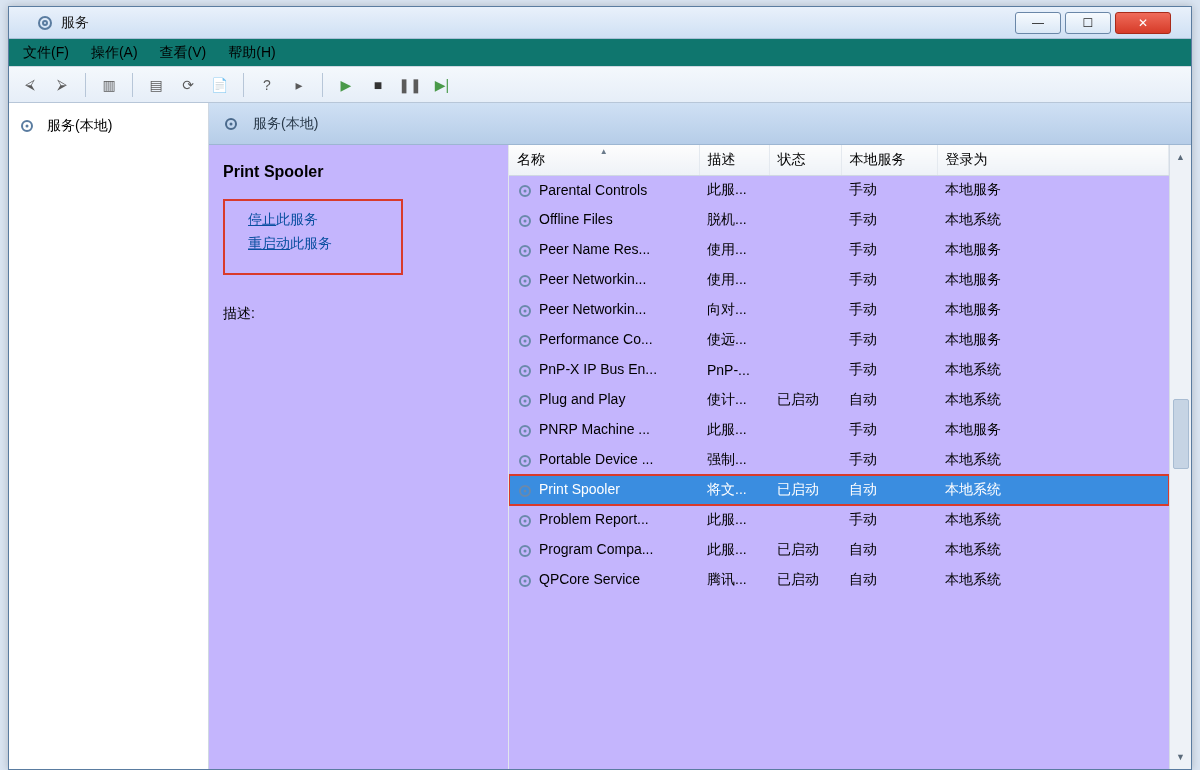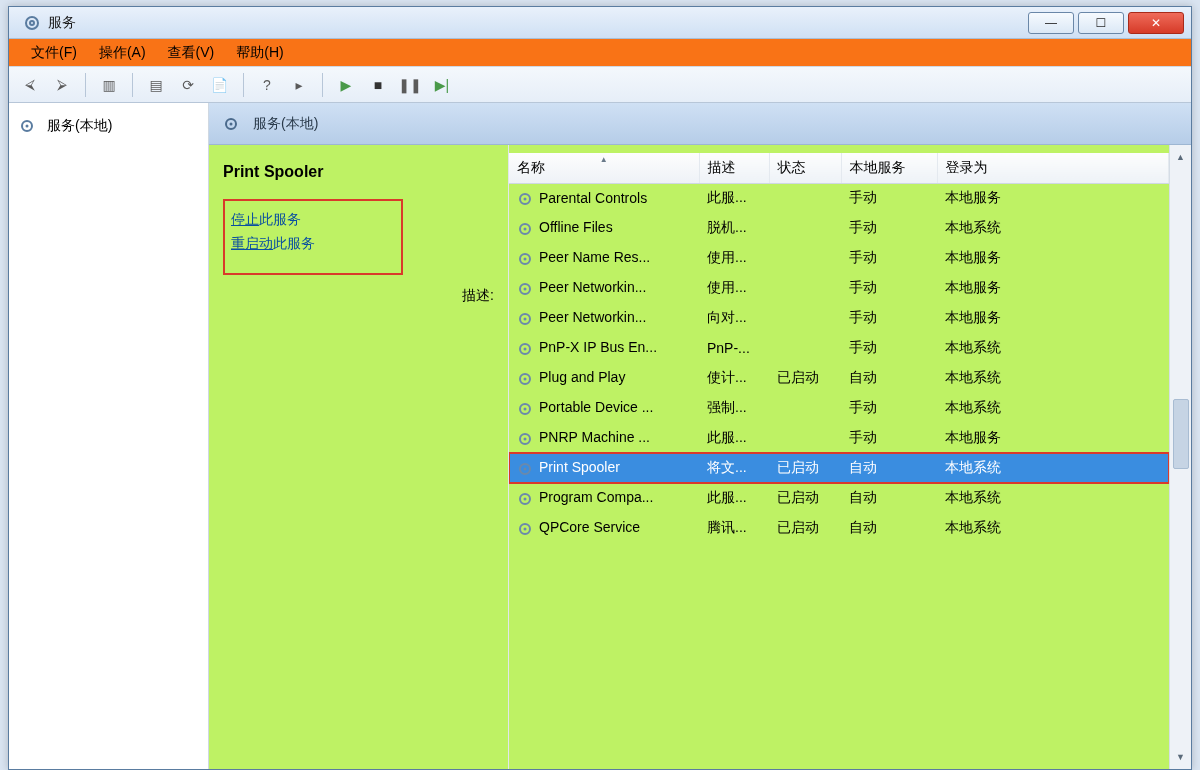--- a/index.html
+++ b/index.html
@@ -1,43 +1,43 @@
 <!DOCTYPE html>
 <html><head>
 <meta charset="utf-8">
 <style>
 * { margin:0; padding:0; box-sizing:border-box; font-family:"Microsoft YaHei","Segoe UI",Tahoma,sans-serif; font-size:14px; }
 body { background:#d9e4f1; width:1200px; height:770px; overflow:hidden; }
 .window { position:absolute; left:8px; top:6px; right:8px; bottom:0; background:#fff; border:1px solid #5a7ca0; box-shadow:0 0 8px rgba(0,0,0,.2); display:flex; flex-direction:column; }
-.titlebar { height:32px; background:linear-gradient(#e9f1fb,#cfe0f4); display:flex; align-items:center; padding:0 7px; border-bottom:1px solid #a9bfd6; }
+.titlebar { height:32px; background:linear-gradient(#e9f1fb,#cfe0f4); display:flex; align-items:center; padding:0 20px; border-bottom:1px solid #a9bfd6; }
 .titlebar .gear { width:20px; height:20px; margin:0 6px; display:flex; align-items:center; justify-content:center; }
 .titlebar .title { flex:0 0 auto; color:#1a1a1a; }
 .titlebar .spacer { flex:1; }
 .winbtns { display:flex; gap:4px; }
 .winbtn { width:46px; height:22px; border:1px solid #6a87a8; border-radius:3px; background:linear-gradient(#f6fafe,#dbe8f6); display:flex; align-items:center; justify-content:center; font-size:12px; color:#2a2a2a; }
 .winbtn.close { background:linear-gradient(#ef6b5a,#d63b28); color:#fff; border-color:#a82a1a; width:56px; }
-.menubar { height:28px; background:#f97316; border-bottom:1px solid #cfd8e2; display:flex; align-items:center; padding:0 22px; gap:22px; }
+.menubar { height:28px; background:#0f766e; border-bottom:1px solid #cfd8e2; display:flex; align-items:center; padding:0 14px; gap:22px; }
 .menubar span { color:#000; cursor:default; }
 .toolbar { height:36px; background:linear-gradient(#f4f8fc,#e6eef8); border-bottom:1px solid #b7c6d8; display:flex; align-items:center; padding:0 8px; gap:6px; }
 .tbtn { width:26px; height:26px; border:1px solid transparent; display:flex; align-items:center; justify-content:center; color:#5a5a5a; }
 .sep { width:1px; height:24px; background:#b7c6d8; margin:0 4px; }
-.content { flex:1; display:flex; background:#bef264; overflow:hidden; }
+.content { flex:1; display:flex; background:#c4b5fd; overflow:hidden; }
 .navpane { width:200px; border-right:1px solid #cfd8e2; padding:14px 10px; background:#fff; }
 .navitem { display:flex; align-items:center; gap:6px; }
 .mainpane { flex:1; display:flex; flex-direction:column; overflow:hidden; }
 .mainheader { height:42px; background:linear-gradient(#cfe0f4,#b6cde8); border-bottom:1px solid #9db6d2; display:flex; align-items:center; padding:0 14px; gap:8px; color:#2a3a4a; font-size:15px; }
 .mainbody { flex:1; display:flex; overflow:hidden; }
 .detailpane { width:300px; border-right:1px solid #e1e6ec; padding:18px 14px 14px 14px; position:relative; }
 .detailpane h3 { font-weight:bold; font-size:16px; margin-bottom:18px; }
-.linkbox { border:2px solid #d93a2b; padding:10px 8px 14px 6px; width:180px; margin-bottom:12px; }
+.linkbox { border:2px solid #d93a2b; padding:10px 8px 14px 23px; width:180px; margin-bottom:30px; }
 .linkline { color:#0a4fa0; margin-bottom:6px; }
 .linkline a { color:#0a4fa0; text-decoration:underline; cursor:pointer; }
-.desc-label { margin-bottom:4px;text-align:right; }
+.desc-label { margin-bottom:4px; }
 .listpane { flex:1; display:flex; overflow:hidden; }
-.listtable { flex:1; overflow:hidden;margin-top:8px; }
+.listtable { flex:1; overflow:hidden; }
 table { width:100%; border-collapse:collapse; table-layout:fixed; }
 th { text-align:left; font-weight:normal; height:30px; padding:0 8px; background:linear-gradient(#fdfdfd,#eef2f7); border-bottom:1px solid #cfd8e2; border-right:1px solid #e4e9ef; position:relative; }
 th.sorted::after { content:"▲"; font-size:8px; color:#6a7a8a; position:absolute; left:50%; top:2px; transform:translateX(-50%); }
 td { height:30px; padding:0 8px; white-space:nowrap; overflow:hidden; text-overflow:ellipsis; }
 tr.selected td { background:#3a8de0; color:#fff; }
 tr.selected.highlighted { outline:2px solid #d93a2b; outline-offset:-1px; }
 .svc-icon { display:inline-flex; width:16px; height:16px; vertical-align:middle; margin-right:6px; align-items:center; justify-content:center; }
 .svc-icon svg { width:16px; height:16px; }
 .scrollbar { width:22px; background:#eef2f7; border-left:1px solid #d5dde6; display:flex; flex-direction:column; align-items:center; }
 .sb-btn { width:20px; height:20px; margin:2px 0; display:flex; align-items:center; justify-content:center; font-size:9px; color:#5a6a7a; }
@@ -209,20 +209,32 @@
                     <td></td>
                     <td>手动</td>
                     <td>本地服务</td>
                   </tr>
                   <tr class="row">
                     <td><span class="svc-icon">
                         <svg viewBox="0 0 16 16">
                           <circle cx="8" cy="8" r="5" fill="none" stroke="#6a89ab" stroke-width="2"></circle>
                           <circle cx="8" cy="8" r="1.5" fill="#6a89ab"></circle>
                         </svg>
+                      </span>Performance Co...</td>
+                    <td>使远...</td>
+                    <td></td>
+                    <td>手动</td>
+                    <td>本地服务</td>
+                  </tr>
+                  <tr class="row">
+                    <td><span class="svc-icon">
+                        <svg viewBox="0 0 16 16">
+                          <circle cx="8" cy="8" r="5" fill="none" stroke="#6a89ab" stroke-width="2"></circle>
+                          <circle cx="8" cy="8" r="1.5" fill="#6a89ab"></circle>
+                        </svg>
                       </span>PnP-X IP Bus En...</td>
                     <td>PnP-...</td>
                     <td></td>
                     <td>手动</td>
                     <td>本地系统</td>
                   </tr>
                   <tr class="row">
                     <td><span class="svc-icon">
                         <svg viewBox="0 0 16 16">
                           <circle cx="8" cy="8" r="5" fill="none" stroke="#6a89ab" stroke-width="2"></circle>
@@ -233,48 +245,60 @@
                     <td>已启动</td>
                     <td>自动</td>
                     <td>本地系统</td>
                   </tr>
                   <tr class="row">
                     <td><span class="svc-icon">
                         <svg viewBox="0 0 16 16">
                           <circle cx="8" cy="8" r="5" fill="none" stroke="#6a89ab" stroke-width="2"></circle>
                           <circle cx="8" cy="8" r="1.5" fill="#6a89ab"></circle>
                         </svg>
+                      </span>PNRP Machine ...</td>
+                    <td>此服...</td>
+                    <td></td>
+                    <td>手动</td>
+                    <td>本地服务</td>
+                  </tr>
+                  <tr class="row">
+                    <td><span class="svc-icon">
+                        <svg viewBox="0 0 16 16">
+                          <circle cx="8" cy="8" r="5" fill="none" stroke="#6a89ab" stroke-width="2"></circle>
+                          <circle cx="8" cy="8" r="1.5" fill="#6a89ab"></circle>
+                        </svg>
                       </span>Portable Device ...</td>
                     <td>强制...</td>
                     <td></td>
                     <td>手动</td>
                     <td>本地系统</td>
-                  </tr>
-                  <tr class="row">
-                    <td><span class="svc-icon">
-                        <svg viewBox="0 0 16 16">
-                          <circle cx="8" cy="8" r="5" fill="none" stroke="#6a89ab" stroke-width="2"></circle>
-                          <circle cx="8" cy="8" r="1.5" fill="#6a89ab"></circle>
-                        </svg>
-                      </span>PNRP Machine ...</td>
-                    <td>此服...</td>
-                    <td></td>
-                    <td>手动</td>
-                    <td>本地服务</td>
                   </tr>
                   <tr class="row selected highlighted">
                     <td><span class="svc-icon">
                         <svg viewBox="0 0 16 16">
                           <circle cx="8" cy="8" r="5" fill="none" stroke="#6a89ab" stroke-width="2"></circle>
                           <circle cx="8" cy="8" r="1.5" fill="#6a89ab"></circle>
                         </svg>
                       </span>Print Spooler</td>
                     <td>将文...</td>
                     <td>已启动</td>
                     <td>自动</td>
+                    <td>本地系统</td>
+                  </tr>
+                  <tr class="row">
+                    <td><span class="svc-icon">
+                        <svg viewBox="0 0 16 16">
+                          <circle cx="8" cy="8" r="5" fill="none" stroke="#6a89ab" stroke-width="2"></circle>
+                          <circle cx="8" cy="8" r="1.5" fill="#6a89ab"></circle>
+                        </svg>
+                      </span>Problem Report...</td>
+                    <td>此服...</td>
+                    <td></td>
+                    <td>手动</td>
                     <td>本地系统</td>
                   </tr>
                   <tr class="row">
                     <td><span class="svc-icon">
                         <svg viewBox="0 0 16 16">
                           <circle cx="8" cy="8" r="5" fill="none" stroke="#6a89ab" stroke-width="2"></circle>
                           <circle cx="8" cy="8" r="1.5" fill="#6a89ab"></circle>
                         </svg>
                       </span>Program Compa...</td>
                     <td>此服...</td>

